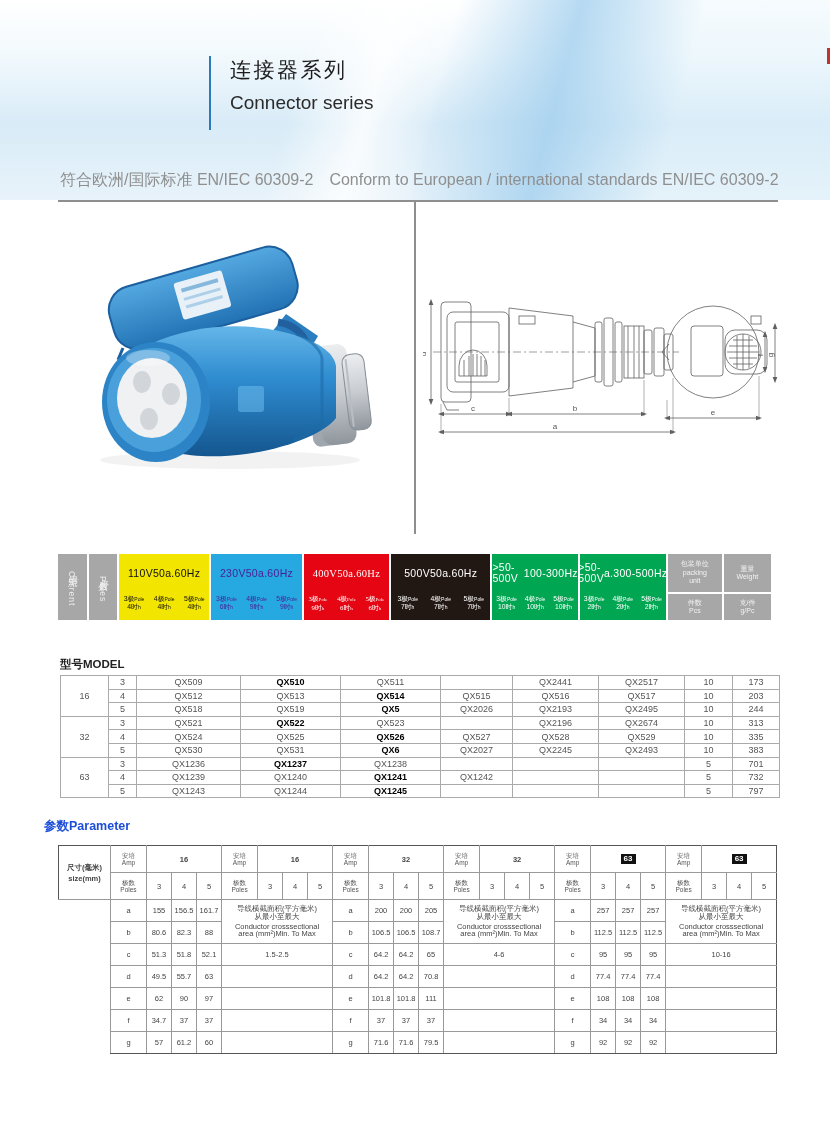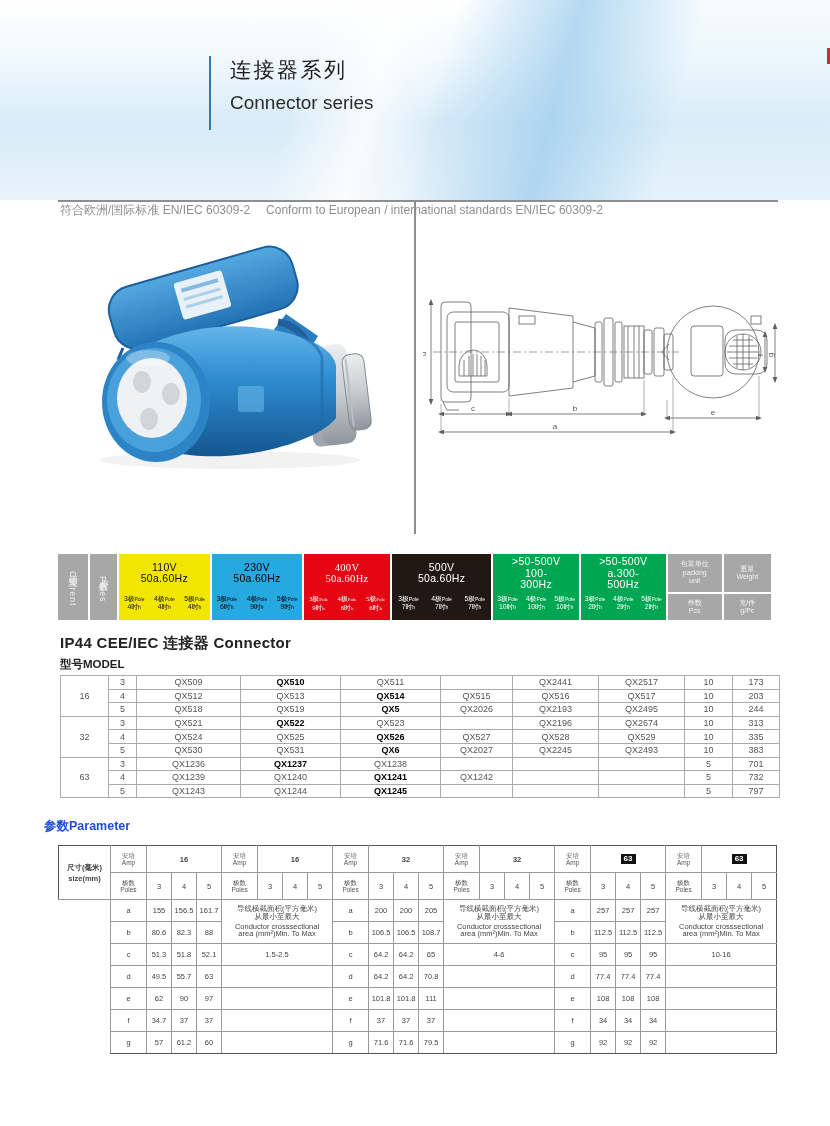--- a/index.html
+++ b/index.html
@@ -15,41 +15,41 @@
   .logo-block{position:absolute;left:85px;top:50px;}
   .logo-cn{font-size:42px;font-weight:700;color:#1d74ba;letter-spacing:6px;line-height:44px;}
   .logo-en{font-size:13px;font-weight:700;color:#16355f;letter-spacing:1.5px;margin-top:2px;}
   .logo-en .red{color:#cf2030;}
   .hero-divider{position:absolute;left:209px;top:56px;width:2px;height:74px;background:#2a7abc;}
   .series-block{position:absolute;left:230px;top:56px;}
   .series-cn{font-size:21px;color:#1c1c1c;letter-spacing:2.5px;}
   .series-en{font-size:19px;color:#2b2b2b;margin-top:8px;}
   .red-mark{position:absolute;right:0;top:48px;width:3px;height:16px;background:#c4322e;}
   .banner-title{position:absolute;left:60px;top:146px;font-size:15px;font-weight:700;color:#191919;letter-spacing:.2px;}
-  .banner-sub{position:absolute;left:60px;top:170px;font-size:12px;color:#8f8f8f;margin-top:32px;}
+  .banner-sub{position:absolute;left:60px;top:170px;font-size:16px;color:#8f8f8f;}
   .banner-sub .gap{margin-left:16px;}
 
   
   .hrule{position:absolute;left:58px;top:200px;width:720px;height:2px;background:#8e8e8e;}
   .vrule{position:absolute;left:414px;top:200px;width:2px;height:334px;background:#8e8e8e;}
 
   
   .photo{position:absolute;left:50px;top:226px;}
   .dwg{position:absolute;left:423px;top:288px;}
   .dl{font-size:8px;fill:#555;font-family:"Liberation Sans",sans-serif;}
 
   
   .band{position:absolute;left:58px;top:554px;width:713px;height:66px;display:flex;gap:2px;}
   .bcell{height:66px;display:flex;flex-direction:column;}
   .b0{width:30px;}.b1{width:28px;}.b2{width:92px;}.b3{width:92px;}.b4{width:87px;}
   .b5{width:101px;}.b6{width:87px;}.b7{width:86px;}.b8{width:55px;}.b9{width:48px;}
   .vlabel{align-items:center;justify-content:center;background:#a7a7a7;}
   .vtext{writing-mode:vertical-rl;font-size:9.5px;color:#eeeeee;letter-spacing:2px;line-height:1;}
   .vtext em{font-style:normal;font-size:8.5px;letter-spacing:1px;}
-  .bv{height:40px;display:flex;flex-direction:column;justify-content:center;align-items:center;font-size:10.5px;line-height:11.5px;letter-spacing:.3px;}
+  .bv{height:40px;display:flex;flex-direction:row;justify-content:center;align-items:center;font-size:10.5px;line-height:11.5px;letter-spacing:.3px;}
   .bp{height:26px;display:flex;justify-content:space-around;align-items:flex-start;padding-top:2px;}
   .m{display:flex;flex-direction:column;align-items:center;font-size:6.8px;line-height:8px;}
   .m i,.m em{font-style:normal;}
   .m em{font-size:5px;}
   .gcell{gap:2px;background:#fff;}
   .gtop{flex:1;display:flex;flex-direction:column;align-items:center;justify-content:center;font-size:7px;line-height:8.5px;color:#f2f2f2;}
   .gbot{height:26px;display:flex;flex-direction:column;align-items:center;justify-content:center;font-size:7px;line-height:8.5px;color:#f2f2f2;}
 
   
   .sec-h1{position:absolute;left:60px;top:634px;font-size:15px;font-weight:600;color:#222;letter-spacing:.3px;}
@@ -238,21 +238,21 @@
             <span><i>4极</i><em>Pole</em></span>
             <span><i>4时</i><em>h</em></span>
           </div>
         <div class="m">
             <span><i>5极</i><em>Pole</em></span>
             <span><i>4时</i><em>h</em></span>
           </div>
       </div>
     </div>
 
-    <div class="bcell b3" style="background: rgb(37, 169, 224); color: #000000;">
+    <div class="bcell b3" style="background: rgb(37, 169, 224); color: #4c1d95;">
       <div class="bv">
           <div>230V</div>
           <div>50a.60Hz</div>
         </div>
       <div class="bp">
         <div class="m">
             <span><i>3极</i><em>Pole</em></span>
             <span><i>6时</i><em>h</em></span>
           </div>
         <div class="m">
@@ -368,21 +368,20 @@
           <div>重量</div>
           <div>Weight</div>
         </div>
       <div class="gbot" style="background: rgb(167, 167, 167);">
           <div>克/件</div>
           <div>g/Pc</div>
         </div>
     </div>
   </div>
 
-  <div class="sec-h1">IP44 CEE/IEC 连接器 Connector</div>
   <div class="sec-h2">型号MODEL</div>
 
   <table class="model">
     <colgroup>
         <col style="width:48px">
         <col style="width:28px">
         <col style="width:104px">
         <col style="width:100px">
         <col style="width:100px">
         <col style="width:72px">

